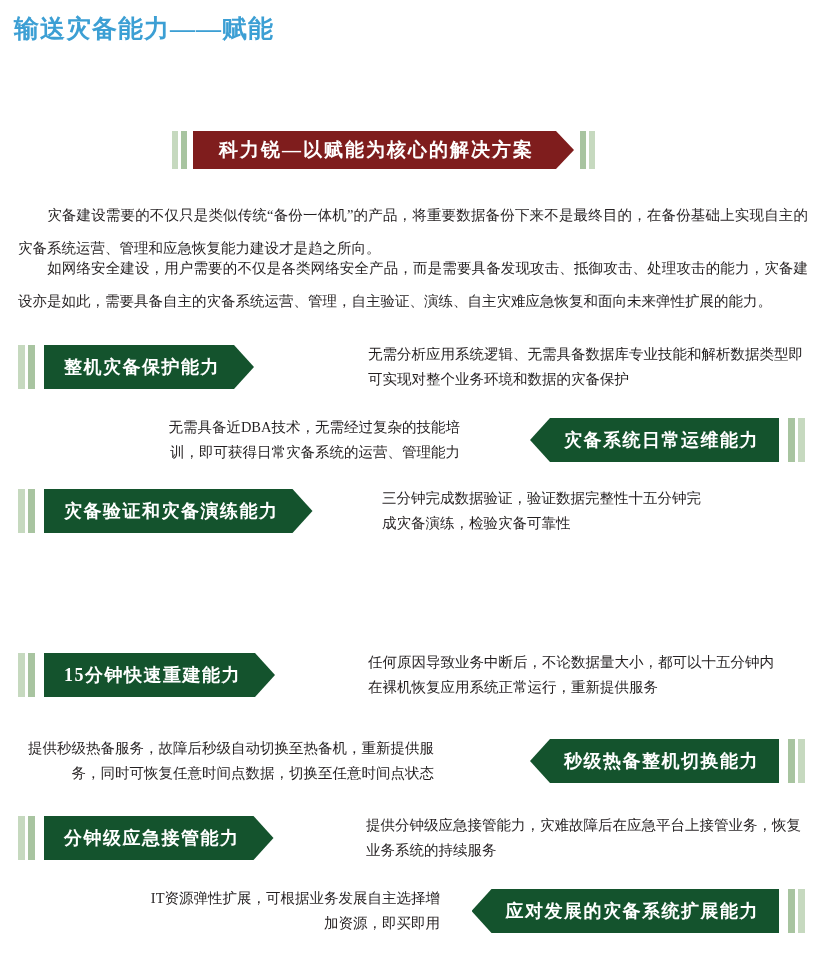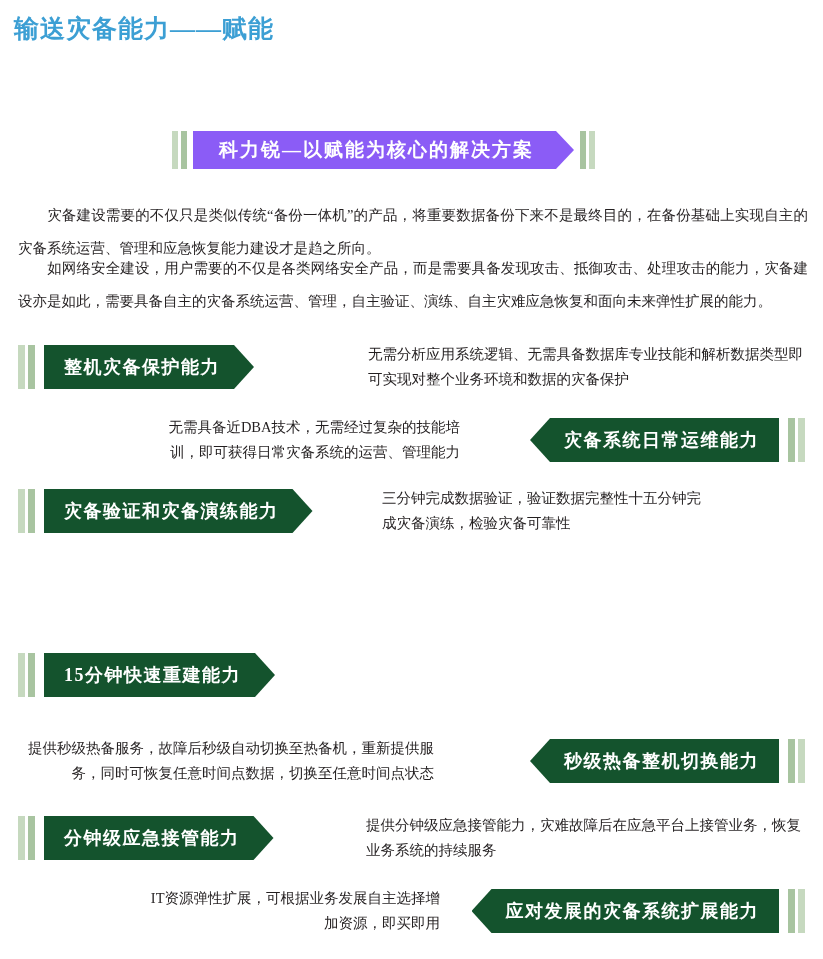--- a/index.html
+++ b/index.html
@@ -48,21 +48,21 @@
     align-items: stretch;
     gap: 3px;
   }
   .bar {
     width: 6px;
     background: #a8c4a0;
   }
   .bar.pale { background: #c6d9bf; }
   .banner {
     height: 38px;
-    background: #8b5cf6;
+    background: #7f1d1d;
     color: #ffffff;
     font-size: 19px;
     font-weight: bold;
     letter-spacing: 2px;
     display: flex;
     align-items: center;
     padding: 0 26px 0 26px;
     margin: 0 6px;
     clip-path: polygon(0 0, calc(100% - 18px) 0, 100% 50%, calc(100% - 18px) 100%, 0 100%);
     padding-right: 40px;
@@ -184,20 +184,21 @@
     <div class="rowtext toleft" style="left:140px; width:320px;">无需具备近DBA技术，无需经过复杂的技能培训，即可获得日常灾备系统的运营、管理能力</div>
   </div>
 
 
   <div class="row" style="top:653px;">
     <div class="chipbars left">
       <div class="bar pale"></div>
       <div class="bar"></div>
     </div>
     <div class="chip left">15分钟快速重建能力</div>
+    <div class="rowtext toright" style="left:368px; width:420px;">任何原因导致业务中断后，不论数据量大小，都可以十五分钟内在裸机恢复应用系统正常运行，重新提供服务</div>
   </div>
 
   <div class="row" style="top:739px;">
     <div class="chipbars right">
       <div class="bar"></div>
       <div class="bar pale"></div>
     </div>
     <div class="chip right">秒级热备整机切换能力</div>
     <div class="rowtext toleft" style="left:14px; width:420px;">提供秒级热备服务，故障后秒级自动切换至热备机，重新提供服务，同时可恢复任意时间点数据，切换至任意时间点状态</div>
   </div>

